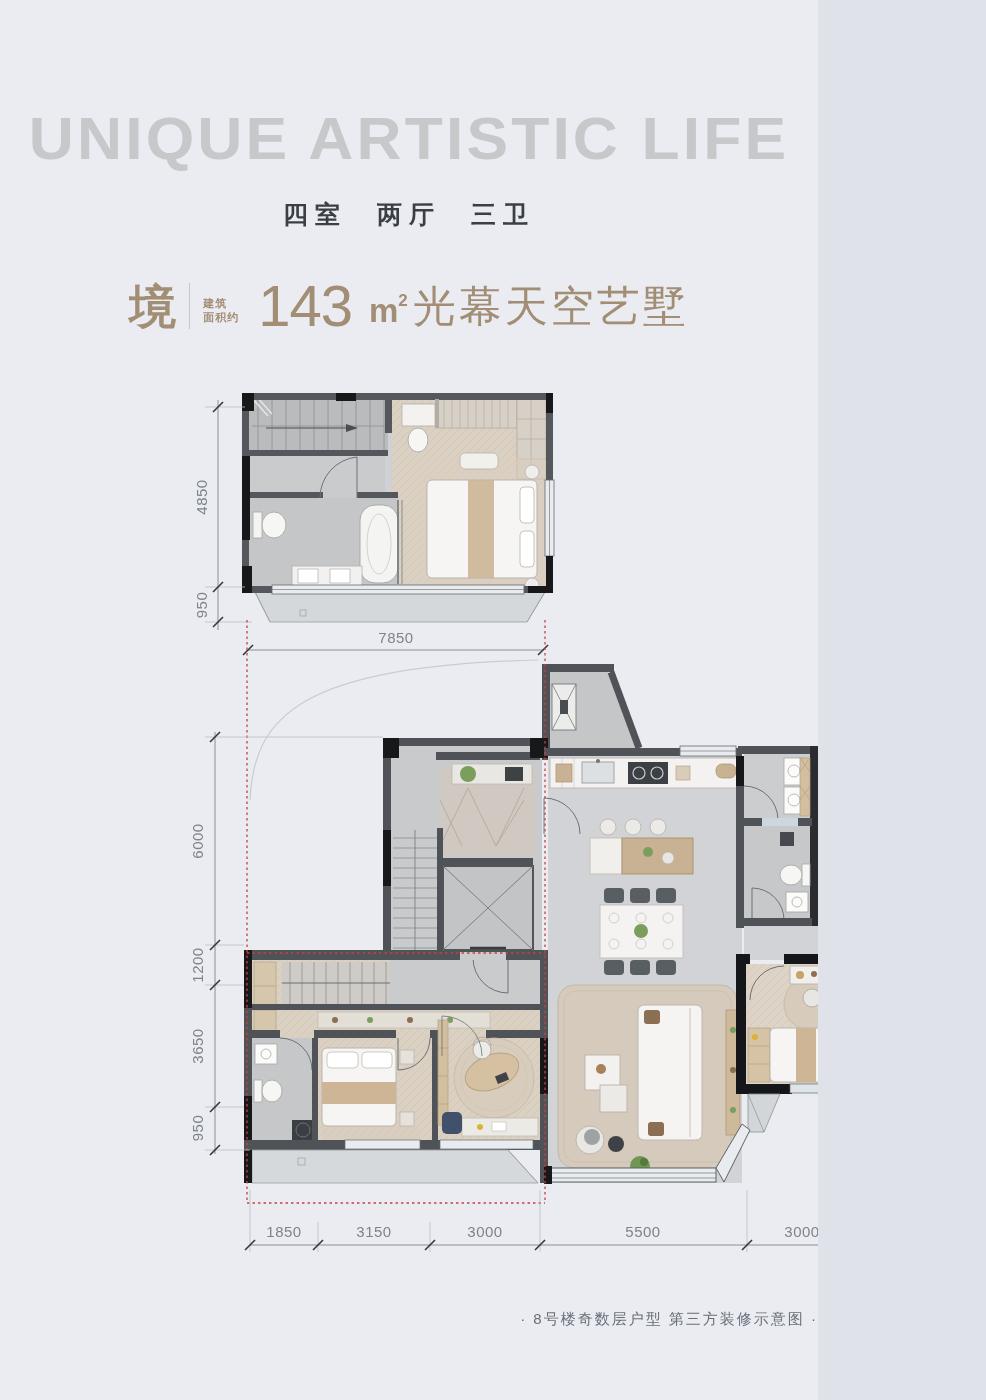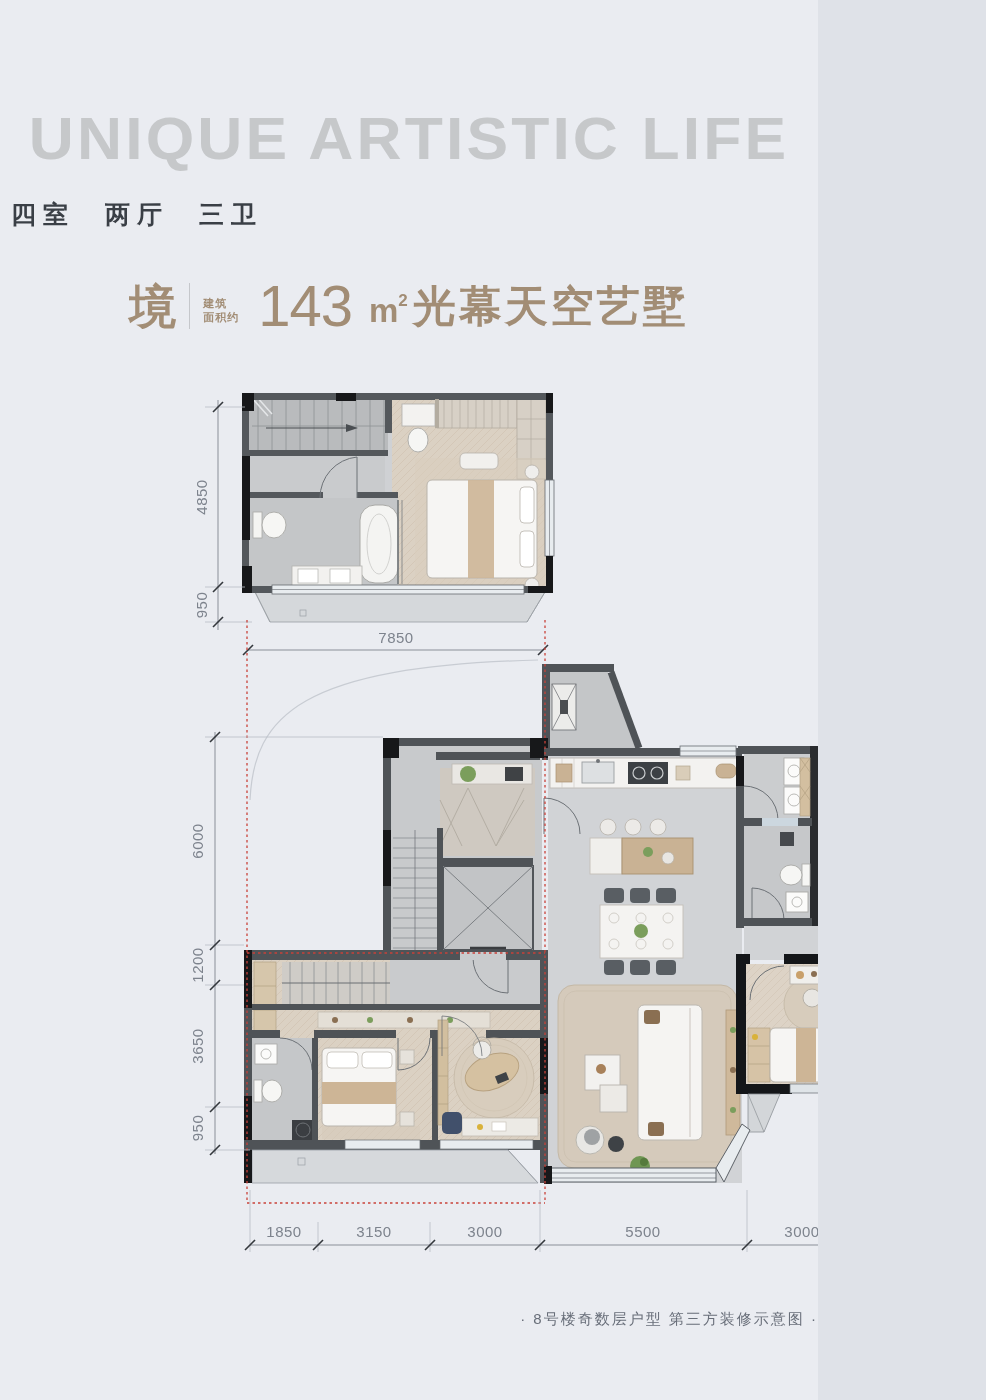--- a/index.html
+++ b/index.html
@@ -1,32 +1,32 @@
 <!DOCTYPE html>
 <html><head>
 <meta charset="utf-8">
 <style>
   html,body{margin:0;padding:0;background:#dfe2e8;}
   .page{position:relative;width:818px;height:1400px;background:#eaecf1;overflow:hidden;
         font-family:"Liberation Sans","DejaVu Sans",sans-serif;}
   .title-en{position:absolute;top:104px;left:0;width:100%;text-align:center;
             font-size:60px;font-weight:700;letter-spacing:3px;color:#c6c8ca;
             white-space:nowrap;transform:scaleX(1.04);}
-  .rooms-cn{position:absolute;top:198px;left:11px;width:100%;
+  .rooms-cn{position:absolute;top:198px;left:0;width:100%;text-align:center;
             font-size:25px;font-weight:600;letter-spacing:7px;word-spacing:16px;color:#3a3f46;}
   .unit-row{position:absolute;top:281px;left:0;width:100%;display:flex;
             justify-content:center;align-items:flex-end;color:#a28d75;}
   .unit-prefix{font-size:47px;font-weight:700;line-height:1;}
   .unit-divider{width:1px;height:46px;background:#c5c7cb;margin:0 13px;align-self:center;}
   .unit-arealabel{font-size:11px;line-height:1.3;letter-spacing:1px;font-weight:600;
                   margin:0 19px 6px 0;}
   .unit-number{font-size:58px;font-weight:400;line-height:.85;letter-spacing:-1px;}
   .unit-m{font-size:33px;font-weight:600;line-height:1;margin:0 1px 3px 17px;text-align:center;}
   .unit-sup{font-size:17px;font-weight:600;position:relative;top:-16px;}
-  .unit-name{font-size:43px;font-weight:700;letter-spacing:3px;line-height:1;
+  .unit-name{font-size:43px;font-weight:400;letter-spacing:3px;line-height:1;
              margin-left:4px;margin-bottom:2px;}
   .footer-note{position:absolute;top:1310px;left:0;width:100%;text-align:right;
                font-size:15px;letter-spacing:2px;color:#686e79;}
   svg{position:absolute;left:0;top:0;}
   svg text{font-family:"Liberation Sans","DejaVu Sans",sans-serif;fill:#7d838d;}
   .dim{font-size:15px;letter-spacing:.5px;}
   .tiny{font-size:8px;fill:#5b6066;}
 </style>
 </head>
 <body>

